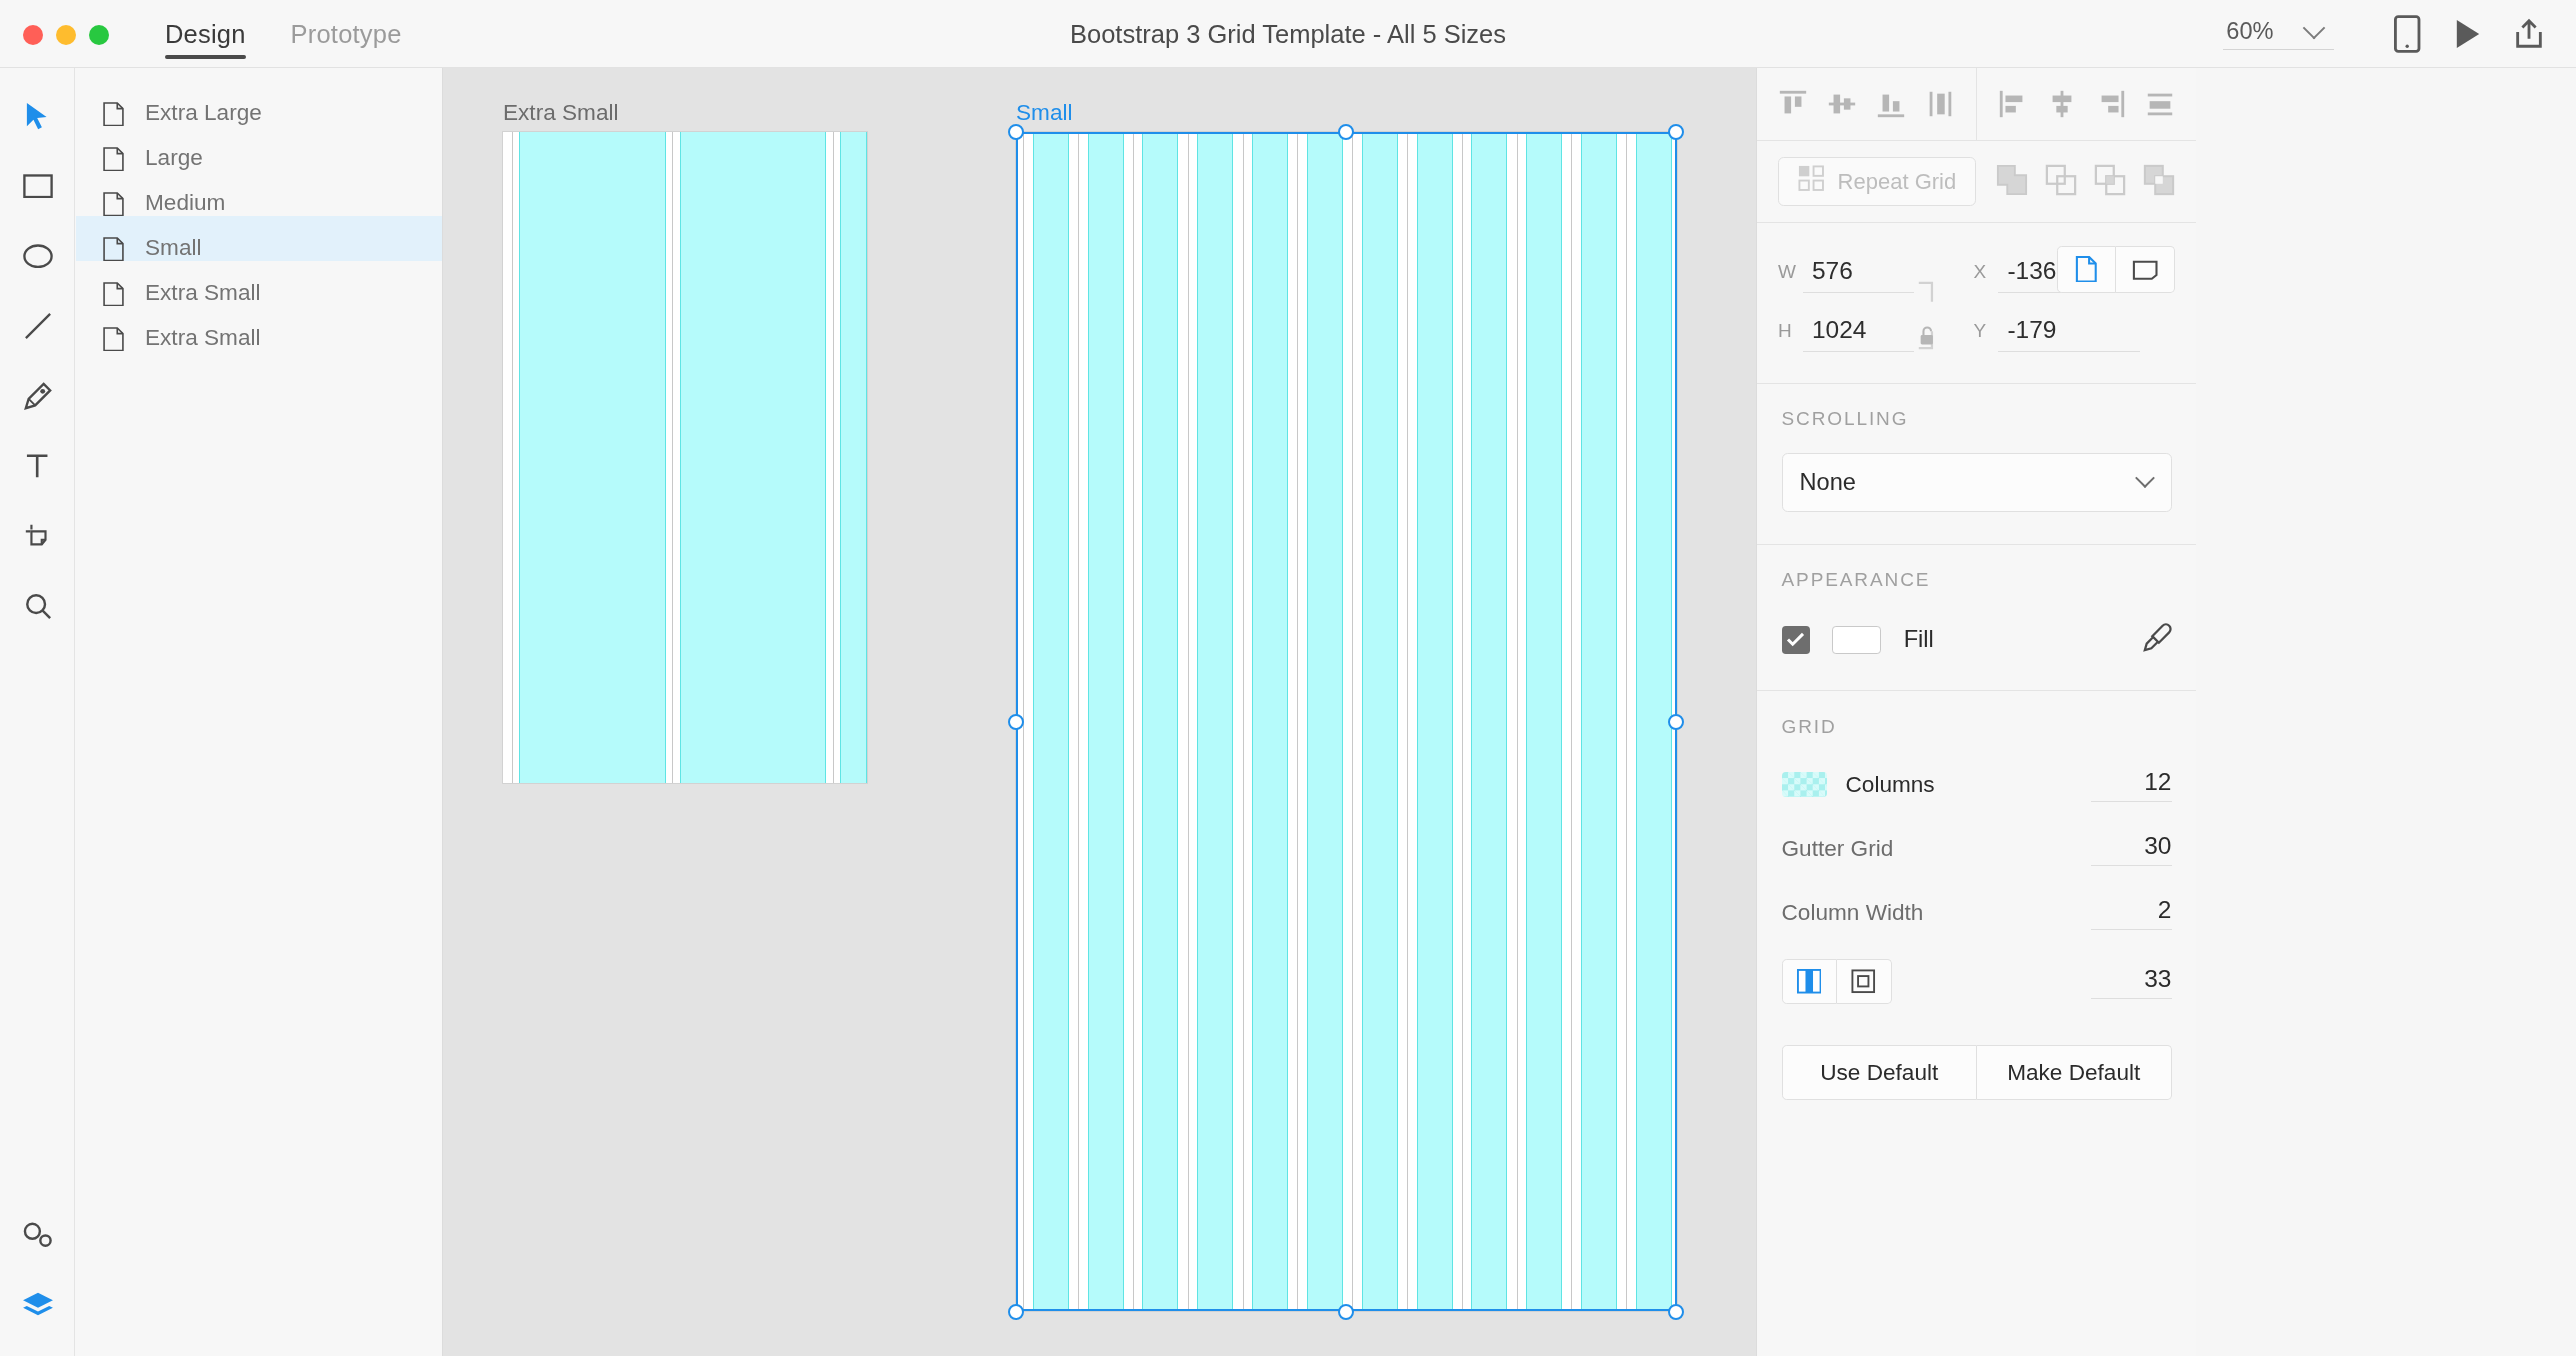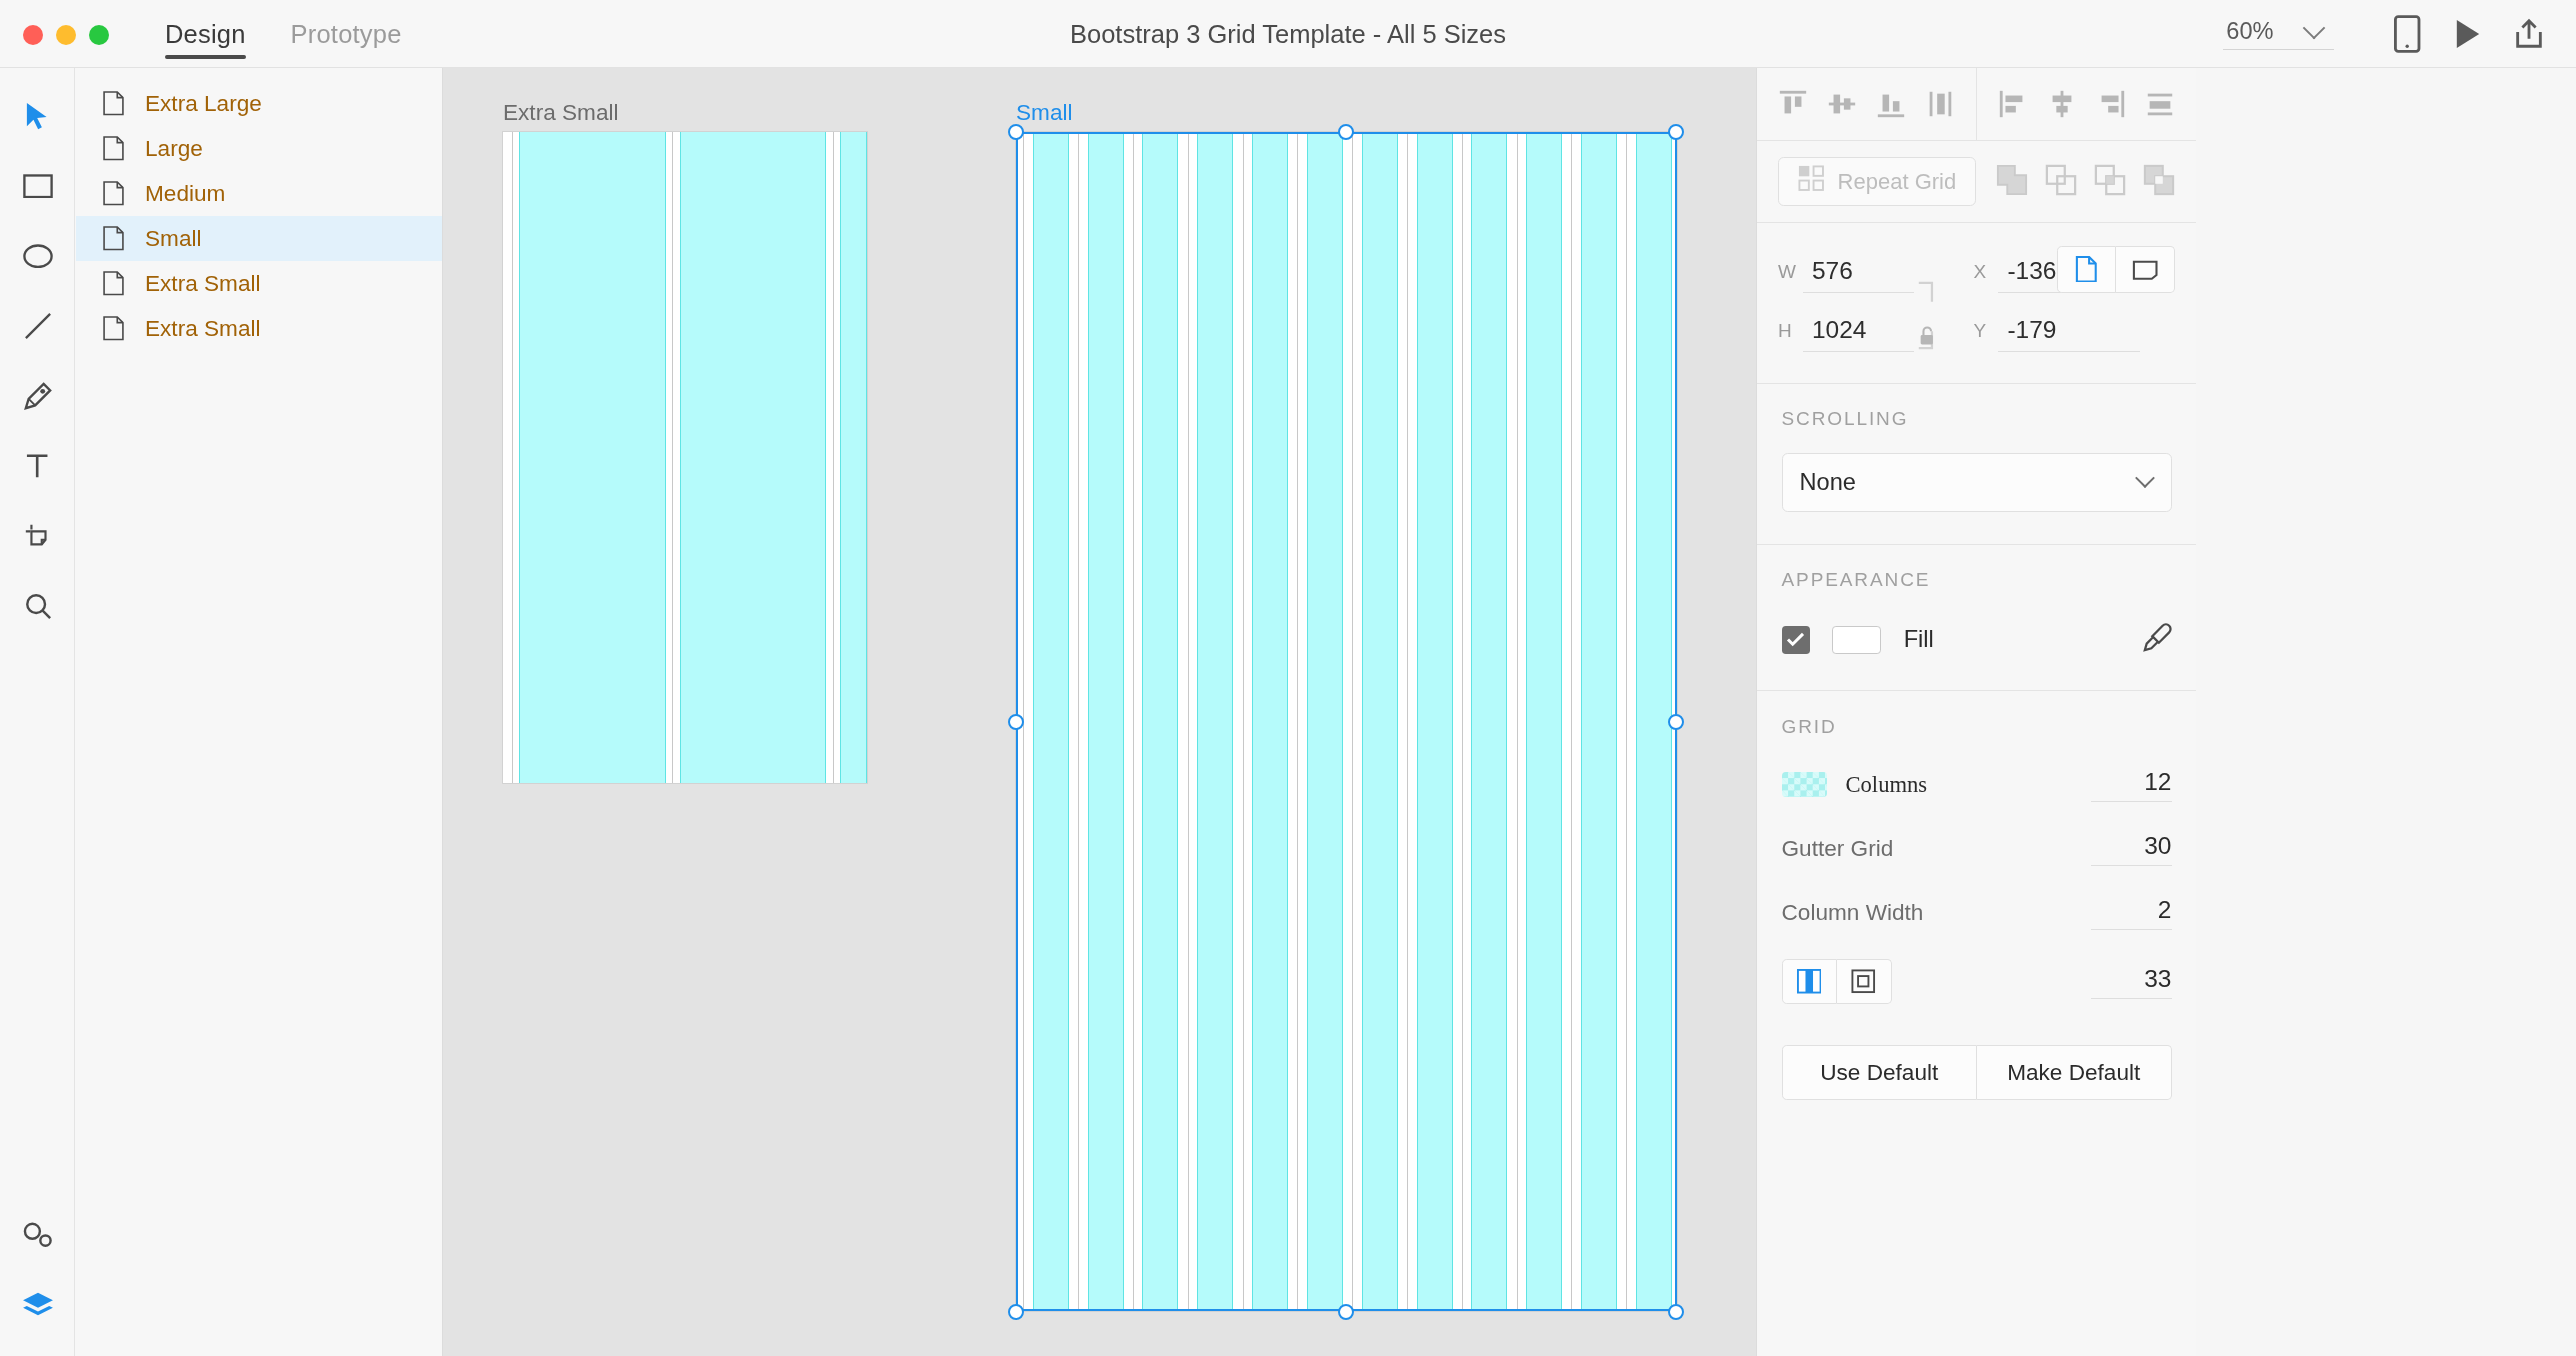--- a/index.html
+++ b/index.html
@@ -77,22 +77,22 @@
   .layers {
     position: absolute; left: 76px; top: 68px;
     width: 367px; height: 1289px; background: #f7f7f7;
     border-right: 0.9px solid #dcdcdc;
   }
   .layers-head {
     font-size: 19px; letter-spacing: 1.9px; color: #a0a0a0;
     padding: 24.5px 0 0 27px;
   }
   .ab-item {
-    height: 45px; display: flex; align-items: center; gap: 21px; padding-left: 27px;
-    font-size: 22.6px; color: #a16207;
+    height: 45px; display: flex; align-items: flex-end; gap: 21px; padding-left: 27px;
+    font-size: 22.6px; color: #737373;
   }
   .ab-item.sel { background: #e2f1fb; }
   .ab-icon { width: 21px; height: 24.5px; flex: none; }
 
   
   .canvas {
     position: absolute; left: 443px; top: 68px;
     width: 1693px; height: 1289px;
     background: #e3e3e3; overflow: hidden;
   }
@@ -183,21 +183,21 @@
   .eyedrop { margin-left: auto; }
 
   .grid-select-row { display: flex; align-items: center; gap: 21px; padding: 21px 24.5px 0 24.5px; }
   .grid-select {
     flex: 1; height: 59px; border: 0.9px solid #e0e0e0; border-radius: 5.7px; background: #fff;
     display: flex; align-items: center; padding: 0 21px; font-size: 23.6px; color: #2b2b2b; position: relative;
   }
 
   .prop-row { display: flex; align-items: center; padding: 0 24.5px; height: 64px; gap: 19px; }
   .prop-label { font-size: 22.6px; color: #6d6d6d; }
-  .prop-label.strong { color: #2b2b2b; font-family: Liberation Serif, serif; }
+  .prop-label.strong { color: #2b2b2b; }
   .prop-val {
     margin-left: auto; font-size: 24.5px; color: #2b2b2b; text-align: right;
     min-width: 81px; border-bottom: 0.9px solid #dedede; padding-bottom: 4.7px;
   }
   .checker {
     width: 45px; height: 24.5px; border-radius: 3.8px; flex: none;
     background-color: #a9f0ee;
     background-image:
       linear-gradient(45deg, #d8fbfa 25%, transparent 25%, transparent 75%, #d8fbfa 75%),
       linear-gradient(45deg, #d8fbfa 25%, transparent 25%, transparent 75%, #d8fbfa 75%);

